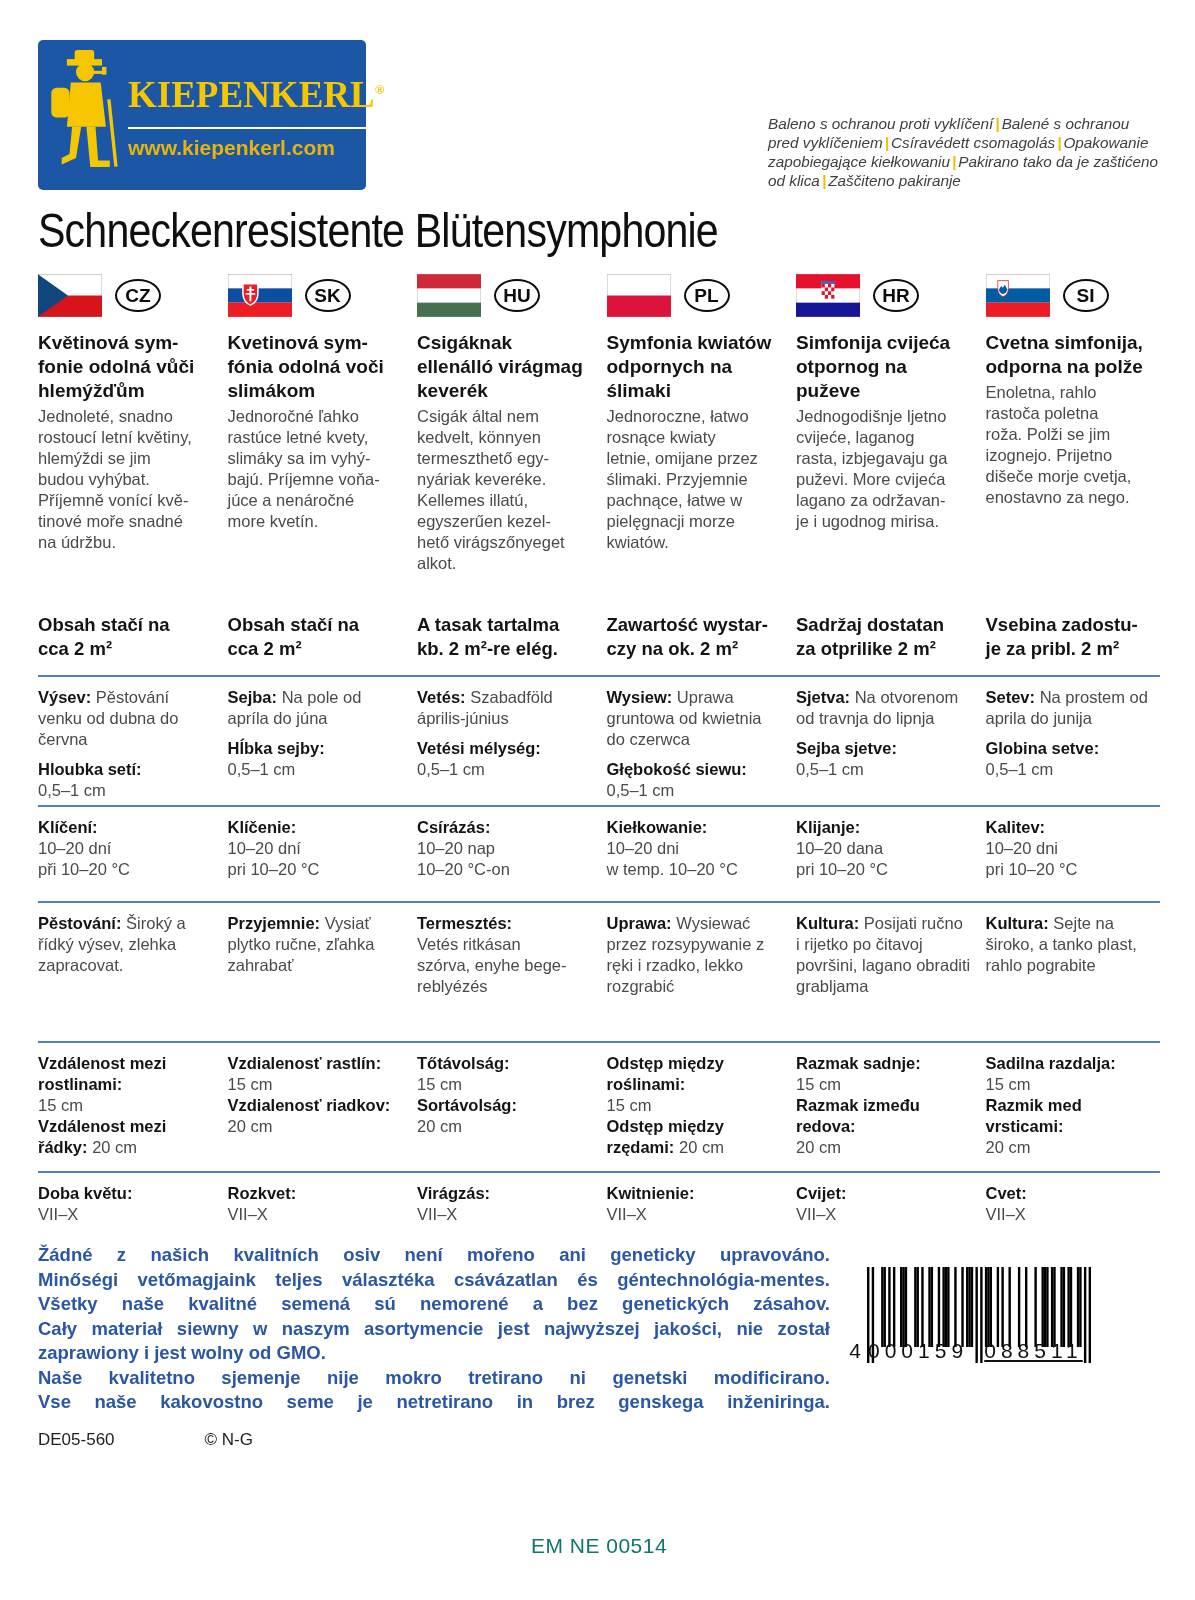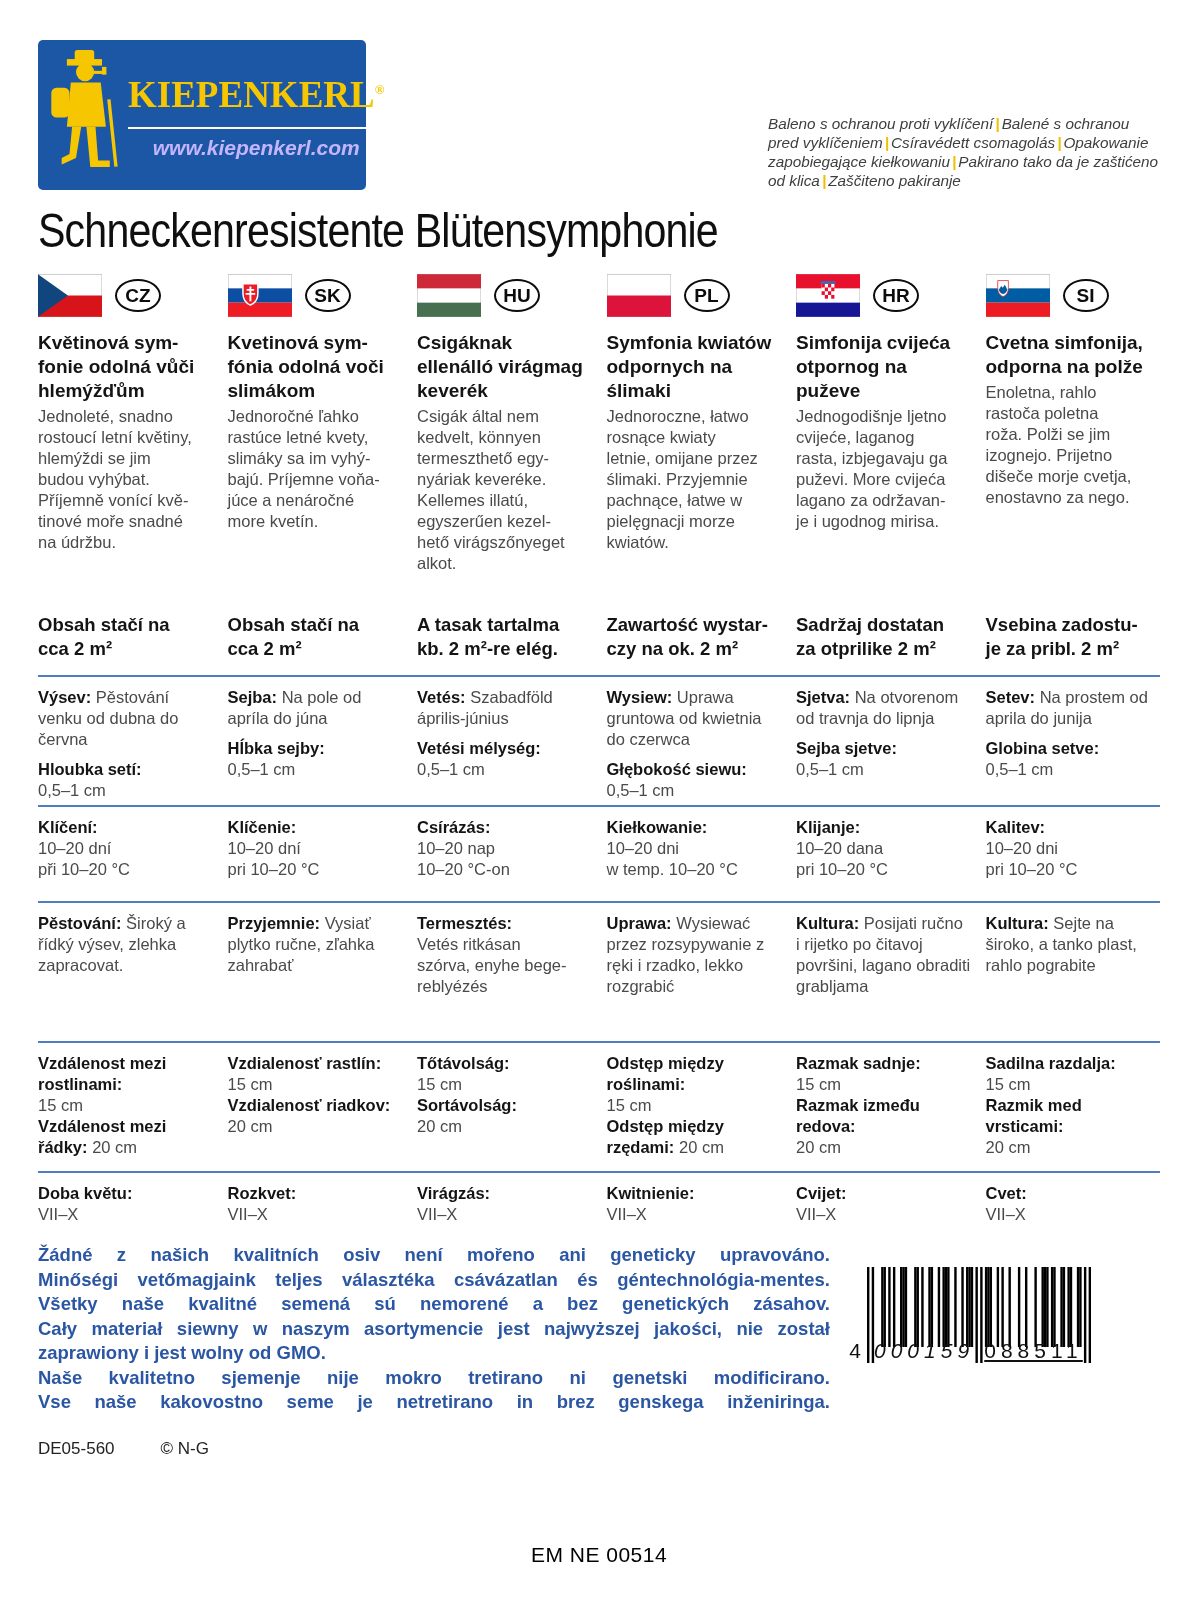--- a/index.html
+++ b/index.html
@@ -6,21 +6,21 @@
   body{width:1195px;height:1600px;font-family:"Liberation Sans","DejaVu Sans",sans-serif;color:#4a4a4a;}
   .page{position:relative;width:1195px;height:1600px;padding:40px 35px 0 38px;box-sizing:border-box;overflow:hidden;}
   
   .header{display:flex;align-items:flex-end;}
   .logo{width:328px;height:150px;background:#1c57a5;border-radius:5px;display:flex;align-items:stretch;padding:10px 12px;box-sizing:border-box;flex:none;}
   .logo-man{width:78px;flex:none;}
   .logo-right{flex:1;display:flex;flex-direction:column;justify-content:flex-start;padding-top:26px;}
   .logo-word{font-family:"Liberation Serif","DejaVu Serif",serif;font-weight:bold;color:#f6c700;font-size:37px;letter-spacing:0px;line-height:1;white-space:nowrap;}
   .logo-reg{font-size:13px;vertical-align:super;color:#f6c700;}
   .logo-divider{height:2px;background:#fff;margin:14px 0 7px 0;}
-  .logo-site{color:#c4b5fd;font-weight:bold;font-size:21px;text-align:center;font-style:italic;}
+  .logo-site{color:#eab308;font-weight:bold;font-size:21px;text-align:left;}
   .pack-note{margin-left:auto;width:392px;font-style:italic;font-size:15.3px;line-height:19px;color:#3e3e3e;}
   .pack-note .sep{color:#f0c000;font-weight:bold;padding:0 2px;}
   
   .title{margin-top:12px;font-size:49px;font-weight:400;color:#0f0f0f;transform:scaleX(.84);transform-origin:left center;white-space:nowrap;letter-spacing:-1px;}
   
   .row{display:grid;grid-template-columns:repeat(6,1fr);column-gap:15px;}
   .flagrow{margin-top:16px;}
   .flagcell{display:flex;align-items:center;}
   .flag{width:64px;height:43px;flex:none;display:block;}
   .badge{margin-left:13px;min-width:46px;height:33px;padding:0 5px;border:2.5px solid #0c0c0c;border-radius:50%;display:inline-flex;align-items:center;justify-content:center;font-weight:bold;font-size:19px;color:#0c0c0c;box-sizing:border-box;}
@@ -36,28 +36,28 @@
   .h{font-size:19px;line-height:24px;font-weight:bold;color:#141414;margin-bottom:3px;}
   .h2{font-size:18.5px;line-height:24px;font-weight:bold;color:#141414;}
   .b{font-weight:bold;color:#141414;}
   .pre{white-space:pre-line;}
   .mt{margin-top:9px;}
   
   .footer{position:relative;margin-top:0;}
   .gmo{width:792px;font-weight:bold;font-size:18.5px;line-height:24.5px;color:#2a56a3;}
   .gmo div{text-align:justify;}
   .gmo div.spread{text-align-last:justify;}
-  .codes{display:flex;gap:46px;margin-top:24px;font-size:17px;color:#222;}
+  .codes{display:flex;gap:90px;margin-top:15px;font-size:17px;color:#222;}
   .barcode{position:absolute;left:805px;top:24px;width:250px;height:104px;}
   .barcode svg{position:absolute;left:24px;top:0;width:224px;height:96px;fill:#000;}
   .ean-first{position:absolute;left:0;top:72px;width:18px;font-size:21px;color:#111;text-align:right;}
   .ean-left,.ean-right{position:absolute;top:72px;width:99px;text-align:center;font-size:21px;letter-spacing:5px;color:#111;white-space:nowrap;}
-  .ean-left{left:31px;font-style:italic;}
+  .ean-left{left:25px;}
   .ean-right{left:141px;text-decoration:underline;}
-  .bottom-code{text-align:center;margin-top:84px;font-size:21px;color:#000000;letter-spacing:.5px;}
+  .bottom-code{text-align:center;margin-top:84px;font-size:21px;color:#0f766e;letter-spacing:.5px;}
 </style>
 </head>
 <body>
 
 <div class="page">
 
   <div class="header">
     <div class="logo">
       <svg class="logo-man" viewBox="0 0 60 100">
         <g fill="#f6c700">

